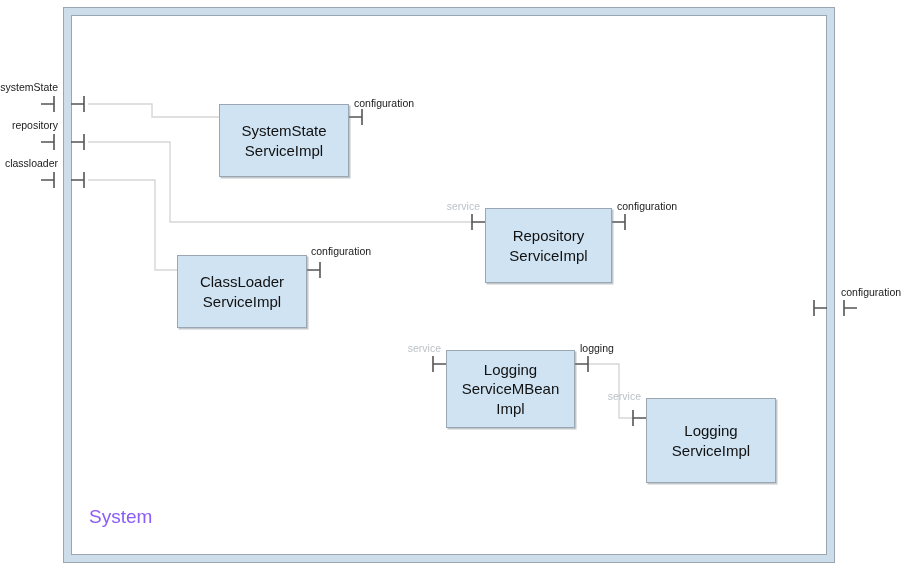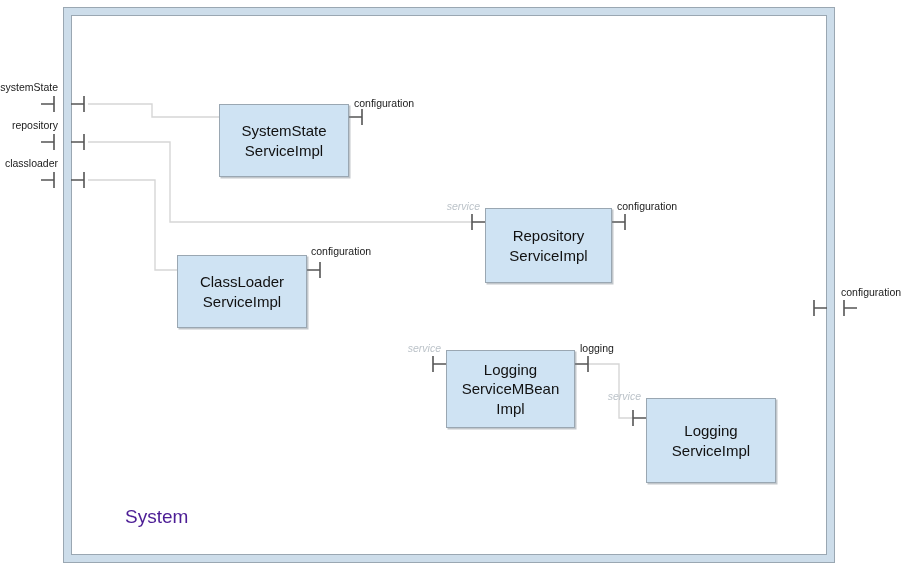--- a/index.html
+++ b/index.html
@@ -48,23 +48,22 @@
     height: 540px;
     background: #ffffff;
     border: 1px solid #9aa7b2;
     box-sizing: border-box;
   }
   .system-title {
     position: absolute;
     left: 89px;
     top: 506px;
     font-size: 19px;
-    color: #4c1d95;
+    color: #8b5cf6;
     white-space: nowrap;
-    margin-left: 36px;
   }
 
   
   .comp {
     position: absolute;
     background: #cfe3f3;
     border: 1px solid #9aa7b2;
     box-shadow: 1.5px 1.5px 0 rgba(120,130,140,0.45);
     box-sizing: border-box;
     display: flex;
@@ -77,21 +76,21 @@
   }
   .comp span { display: block; padding: 0 6px; }
 
   
   .plabel {
     position: absolute;
     font-size: 10.5px;
     white-space: nowrap;
     color: #1a1a1a;
   }
-  .plabel.muted { color: #bcc3c9; font-style: italic; }
+  .plabel.muted { color: #bcc3c9; }
   .plabel.left-anchor { transform: translateX(-100%); }
 </style>
 </head>
 <body>
 
 <div id="canvas">
 
   <div class="system-frame"></div>
   <div class="system-inner"></div>
   <div class="system-title">System</div>

